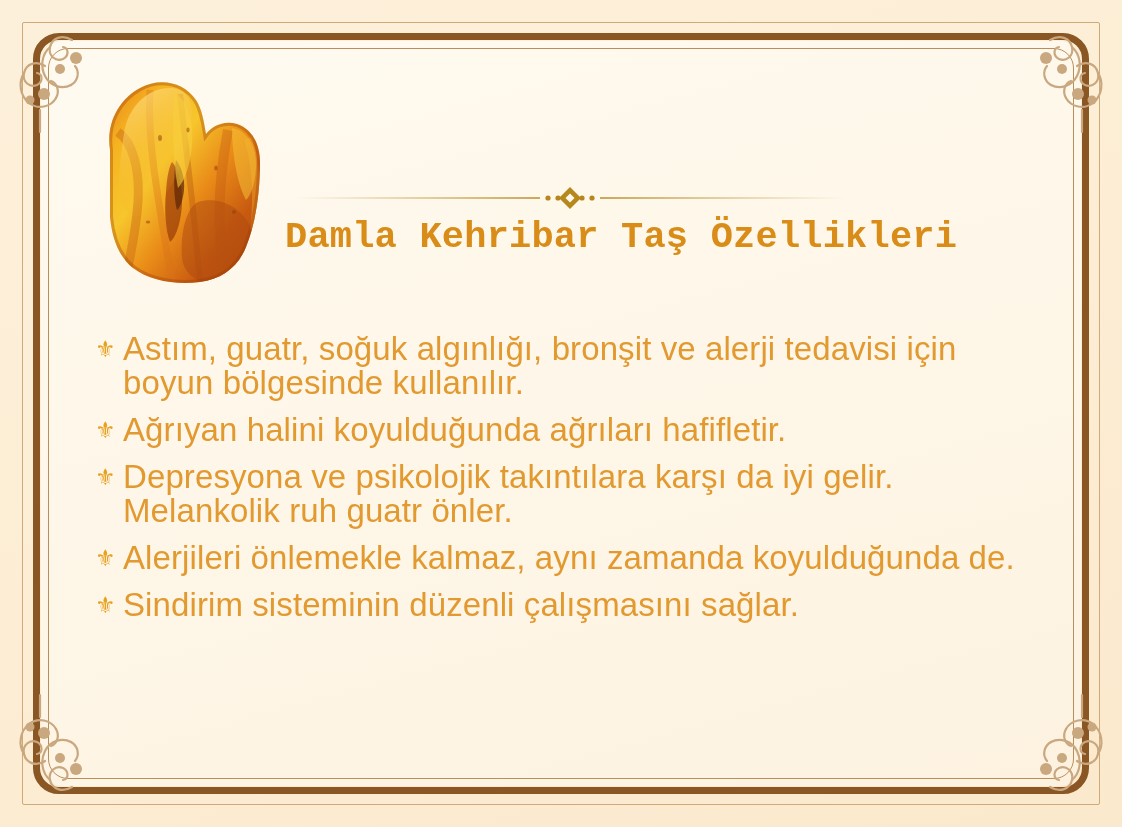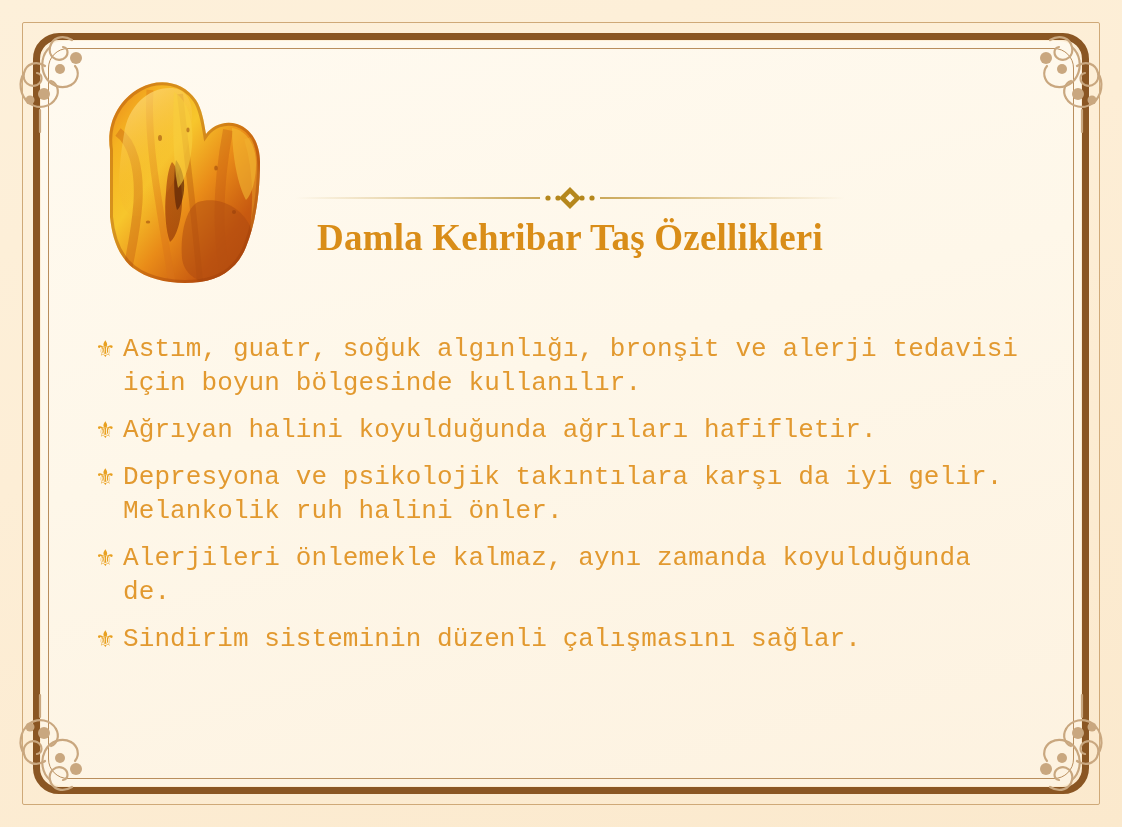--- a/index.html
+++ b/index.html
@@ -113,21 +113,21 @@
     width: 100%;
   }
   .divider svg { display: block; width: 100%; height: 24px; }
 
   .title {
     margin: 6px 0 0 0;
     font-size: 37px;
     font-weight: 600;
     letter-spacing: 0.2px;
     color: #d98d18;
-    font-family: Liberation Serif, serif;
+    font-family: Liberation Mono, monospace;
     white-space: nowrap;
   }
 
   
   .feature-list {
     position: absolute;
     left: 95px;
     top: 332px;
     width: 930px;
     list-style: none;
@@ -143,24 +143,24 @@
     flex: 0 0 auto;
     width: 28px;
     font-size: 23px;
     line-height: 34px;
     color: #e8a020;
     text-align: left;
     user-select: none;
   }
   .feature-text {
     flex: 1 1 auto;
-    font-size: 26px;
+    font-size: 33px;
     line-height: 34px;
     color: #e2992f;
-    font-family: Liberation Mono, monospace;
+    font-family: Liberation Sans, sans-serif;
     letter-spacing: 0.1px;
   }
 </style>
 </head>
 <body>
 
 <div class="card">
 
   <div class="inner-panel"></div>
   <div class="frame-hairline"></div>
@@ -354,21 +354,21 @@
       <li class="feature-item">
         <span class="bullet">⚜</span>
         <span class="feature-text">Astım, guatr, soğuk algınlığı, bronşit ve alerji tedavisi için boyun bölgesinde kullanılır.</span>
       </li>
       <li class="feature-item">
         <span class="bullet">⚜</span>
         <span class="feature-text">Ağrıyan halini koyulduğunda ağrıları hafifletir.</span>
       </li>
       <li class="feature-item">
         <span class="bullet">⚜</span>
-        <span class="feature-text">Depresyona ve psikolojik takıntılara karşı da iyi gelir. Melankolik ruh halini önler.</span>
+        <span class="feature-text">Depresyona ve psikolojik takıntılara karşı da iyi gelir. Melankolik ruh guatr önler.</span>
       </li>
       <li class="feature-item">
         <span class="bullet">⚜</span>
         <span class="feature-text">Alerjileri önlemekle kalmaz, aynı zamanda koyulduğunda de.</span>
       </li>
       <li class="feature-item">
         <span class="bullet">⚜</span>
         <span class="feature-text">Sindirim sisteminin düzenli çalışmasını sağlar.</span>
       </li>
     </ul>

